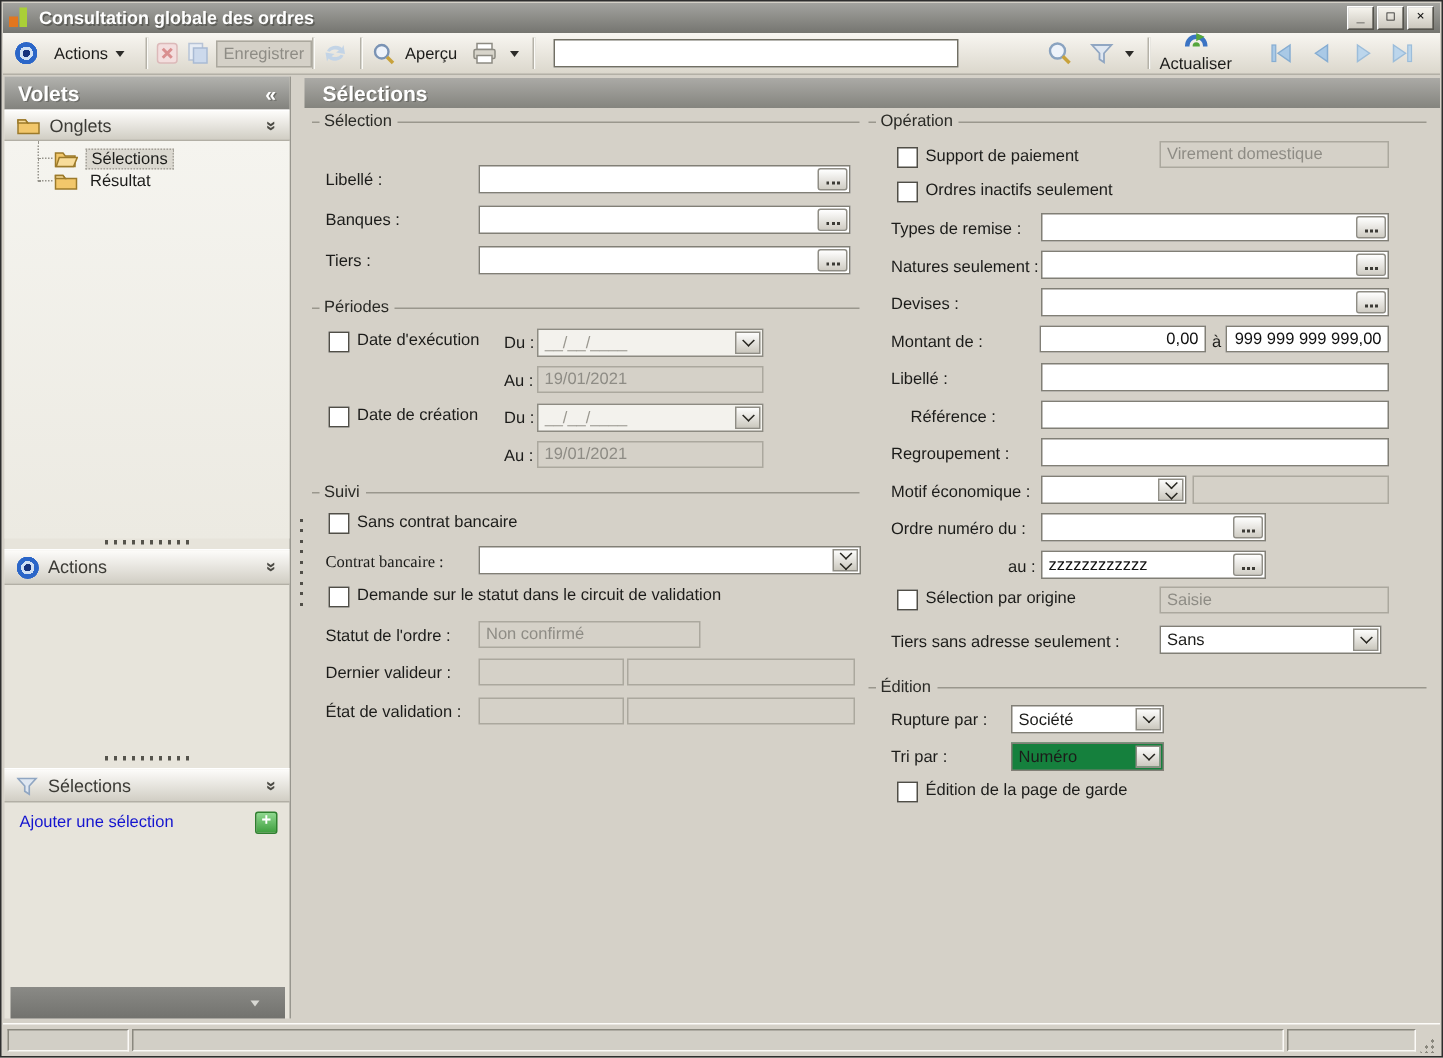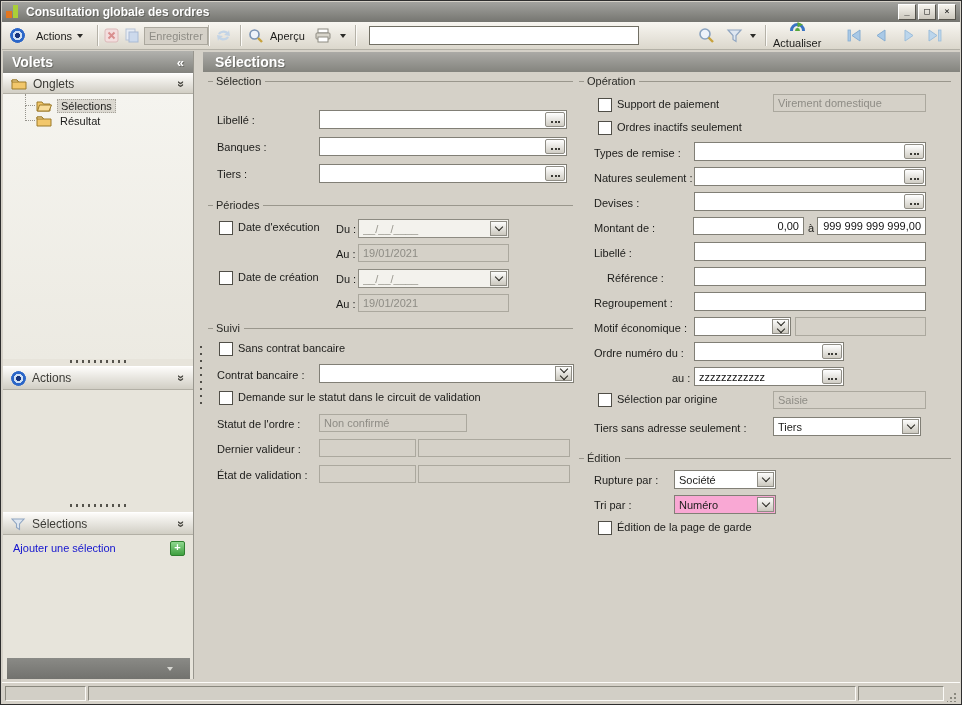--- a/index.html
+++ b/index.html
@@ -337,21 +337,21 @@
   <span class="flbl" style="left:335px;top:297px;">Au :</span>
   <div class="dis" style="position:absolute;left:357px;top:293px;width:151px;height:18px;">19/01/2021</div>
 
   <div class="grp" style="left:207px;top:321px;width:365px;">
     <span class="ln0"></span>
       <span>Suivi</span>
       <span class="ln"></span>
   </div>
   <span class="chk" style="left:218px;top:341px;"></span>
   <span class="flbl" style="left:237px;top:341px;">Sans contrat bancaire</span>
-  <span class="flbl" style="left:216px;top:368px;">Contrat bancaire :</span>
+  <span class="flbl" style="left:216px;top:368px;font-family:Liberation Serif, serif;">Contrat bancaire :</span>
   <div class="fld" style="left:318px;top:363px;width:255px;height:19px;background:#fff;border:1px solid #817f76;">
     <span class="combo-val"></span>
     <span class="dd">
         <span class="cv"></span>
         <span class="cv second"></span>
       </span>
   </div>
   <span class="chk" style="left:218px;top:390px;"></span>
   <span class="flbl" style="left:237px;top:390px;">Demande sur le statut dans le circuit de validation</span>
   <span class="flbl" style="left:216px;top:417px;">Statut de l'ordre :</span>
@@ -442,40 +442,40 @@
         <i></i>
       </span>
   </div>
 
   <span class="chk" style="left:597px;top:392px;"></span>
   <span class="flbl" style="left:616px;top:392px;">Sélection par origine</span>
   <div class="dis" style="position:absolute;left:772px;top:390px;width:153px;height:18px;">Saisie</div>
 
   <span class="flbl" style="left:593px;top:421px;">Tiers sans adresse seulement :</span>
   <div class="fld" style="left:772px;top:416px;width:148px;height:19px;background:#fff;border:1px solid #817f76;">
-    <span class="combo-val">Tiers</span>
+    <span class="combo-val">Sans</span>
     <span class="dd">
         <span class="cv"></span>
       </span>
   </div>
 
   <div class="grp" style="left:578px;top:451px;width:372px;">
     <span class="ln0"></span>
       <span>Édition</span>
       <span class="ln"></span>
   </div>
   <span class="flbl" style="left:593px;top:473px;">Rupture par :</span>
   <div class="fld" style="left:673px;top:469px;width:102px;height:19px;background:#fff;border:1px solid #817f76;">
     <span class="combo-val">Société</span>
     <span class="dd">
         <span class="cv"></span>
       </span>
   </div>
   <span class="flbl" style="left:593px;top:498px;">Tri par :</span>
-  <div class="fld" style="left:673px;top:494px;width:102px;height:19px;background:#f9a8d4;border:1px solid #817f76;">
+  <div class="fld" style="left:673px;top:494px;width:102px;height:19px;background:#15803d;border:1px solid #817f76;">
     <span class="combo-val">Numéro</span>
     <span class="dd">
         <span class="cv"></span>
       </span>
   </div>
   <span class="chk" style="left:597px;top:520px;"></span>
   <span class="flbl" style="left:616px;top:520px;">Édition de la page de garde</span>
 
   <div class="status">
     <span class="cell" style="left:3px;width:81px;"></span>

